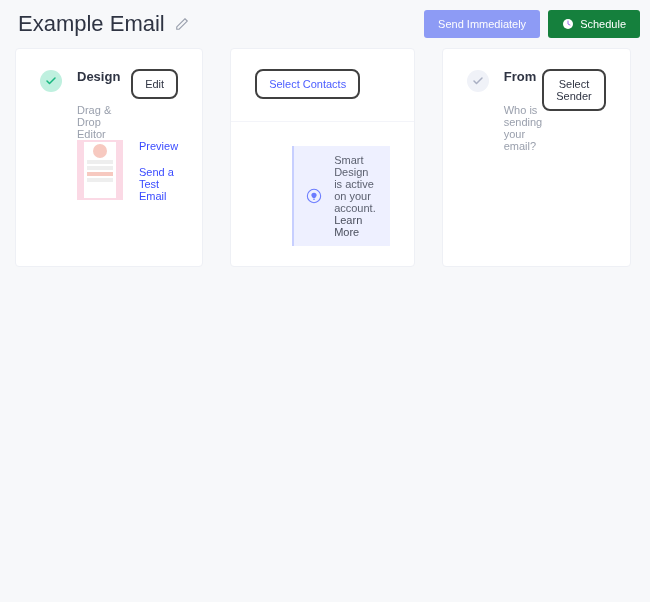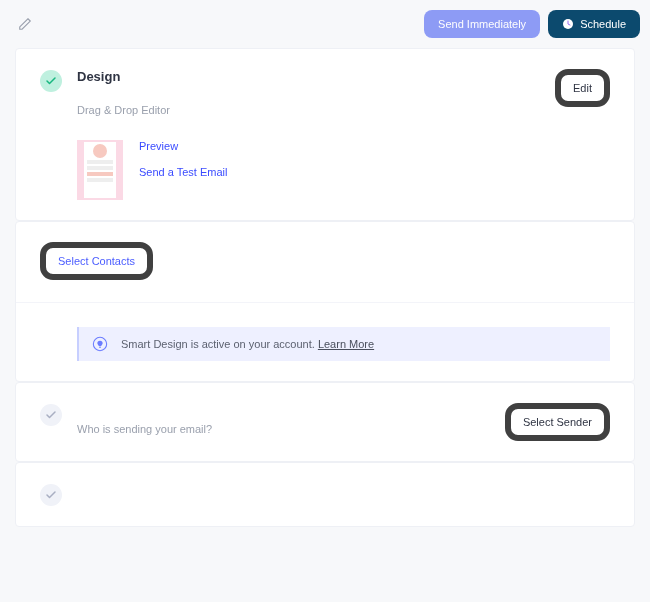--- a/index.html
+++ b/index.html
@@ -24,33 +24,33 @@
     .page-title {
       font-size: 22px;
       font-weight: 400;
       color: #2f3443;
     }
     .pencil { color: #9aa0ad; cursor: pointer; }
     .pencil svg { width: 14px; height: 14px; display: block; }
     .hdr-btns { display: flex; gap: 8px; }
     .btn {
       border: none;
-      border-radius: 8px;
+      border-radius: 3px;
       font-size: 11px;
       padding: 8px 14px;
       cursor: pointer;
       display: inline-flex;
       align-items: center;
       gap: 6px;
       color: #fff;
     }
     .btn.si { background: #7b8bf5; opacity: .85; }
-    .btn.sched { background: #0c4a6e; }
+    .btn.sched { background: #15803d; }
     .clock-icon svg { width: 12px; height: 12px; fill: #fff; display:block; }
-    .container { padding: 0 15px 0 15px; display:flex; flex-direction:column; gap:0;justify-content:space-between;}
+    .container { padding: 0 15px 0 15px; display:flex; flex-direction:row; gap:27px;justify-content:space-between;}
     .card {
       background: #fff;
       border: 1px solid #eef0f5;
       border-radius: 4px;
       padding: 20px 24px;
       position: relative;
     }
     .card-top { display:flex; align-items:flex-start; justify-content:space-between; }
     .hdr-left { display:flex; align-items:flex-start; gap: 15px; }
     .check-badge {
@@ -58,25 +58,25 @@
       display:flex; align-items:center; justify-content:center;
       margin-top: 1px;
       flex-shrink:0;
     }
     .check-badge.done { background: #bff0df; }
     .check-badge.pending { background: #f0f2f8; }
     .check-badge svg { width: 12px; height: 12px; }
     .section-title { font-size: 13px; font-weight: 600; color:#2f3443; }
     .section-sub { font-size: 11px; color:#9aa0ad; margin-top:20px; }
     .btn-outline {
-      background: #fff; border: 6px solid #404040; border-radius: 13px;
+      background: #fff; border: 2px solid #404040; border-radius: 8px;
       font-size: 11px; padding: 7px 12px; color:#2f3443; cursor:pointer;
     }
     .btn-outline.blue { color:#4b5dff; }
-    .design-body { display:flex; gap: 16px; margin-top: 24px; margin-left:37px; }
+    .design-body { display:flex; gap: 16px; margin-left:37px; }
     .thumb {
       width: 46px; height: 60px; background: #fbd9e5;
       display:flex; align-items:flex-start; justify-content:center;
       flex-shrink:0;
     }
     .thumb-inner { width:70%; height:56px; background:#fff; margin-top:2px; display:flex; flex-direction:column; align-items:center; padding-top:2px; gap:2px;}
     .thumb-dot { width:14px; height:14px; border-radius:50%; background:#f7c9c0;}
     .thumb-line { width:80%; height:4px; background:#eee;}
     .design-links { display:flex; flex-direction:column; gap: 14px; }
     .link { font-size: 11px; color:#3b4cff; cursor:pointer; }
@@ -85,27 +85,28 @@
       background: #eef0ff; border-left: 2px solid #c7cfff;
       margin-top: 24px; margin-left:37px;
       display:flex; align-items:center; gap:12px;
       padding: 8px 12px; font-size: 11px; color:#5c6170;
     }
     .banner-icon-wrap {
       width:18px; height:18px; border-radius:50%;
       display:flex; align-items:center; justify-content:center;
     }
     .banner-icon-wrap svg { width:16px; height:16px; }
-    .banner .learn { text-decoration: underline; cursor:pointer; color:#4a4f5d;}
+    .banner .learn { cursor:pointer; color:#4a4f5d;}
   </style>
 </head>
 <body>
 
 <div class="header">
   <div class="title-wrap">
+    <span class="page-title">Example Email</span>
     <span class="pencil">
       <svg viewBox="0 0 24 24" fill="none" stroke="currentColor" stroke-width="2">
           <path d="M17 3l4 4L7 21H3v-4L17 3z"></path>
         </svg>
     </span>
   </div>
   <div class="hdr-btns">
     <button class="btn si">
       <span>Send Immediately</span>
     </button>
@@ -176,20 +177,21 @@
 
   <div class="card">
     <div class="card-top">
       <div class="hdr-left">
         <span class="check-badge pending">
           <svg viewBox="0 0 24 24" fill="none" stroke="#a9afc2" stroke-width="3" stroke-linecap="round" stroke-linejoin="round">
               <polyline points="20 6 9 17 4 12"></polyline>
             </svg>
         </span>
         <div>
+          <div class="section-title">From</div>
           <div class="section-sub">Who is sending your email?</div>
         </div>
       </div>
       <button class="btn-outline">Select Sender</button>
     </div>
   </div>
 
   <div class="card">
     <div class="card-top">
       <div class="hdr-left">

